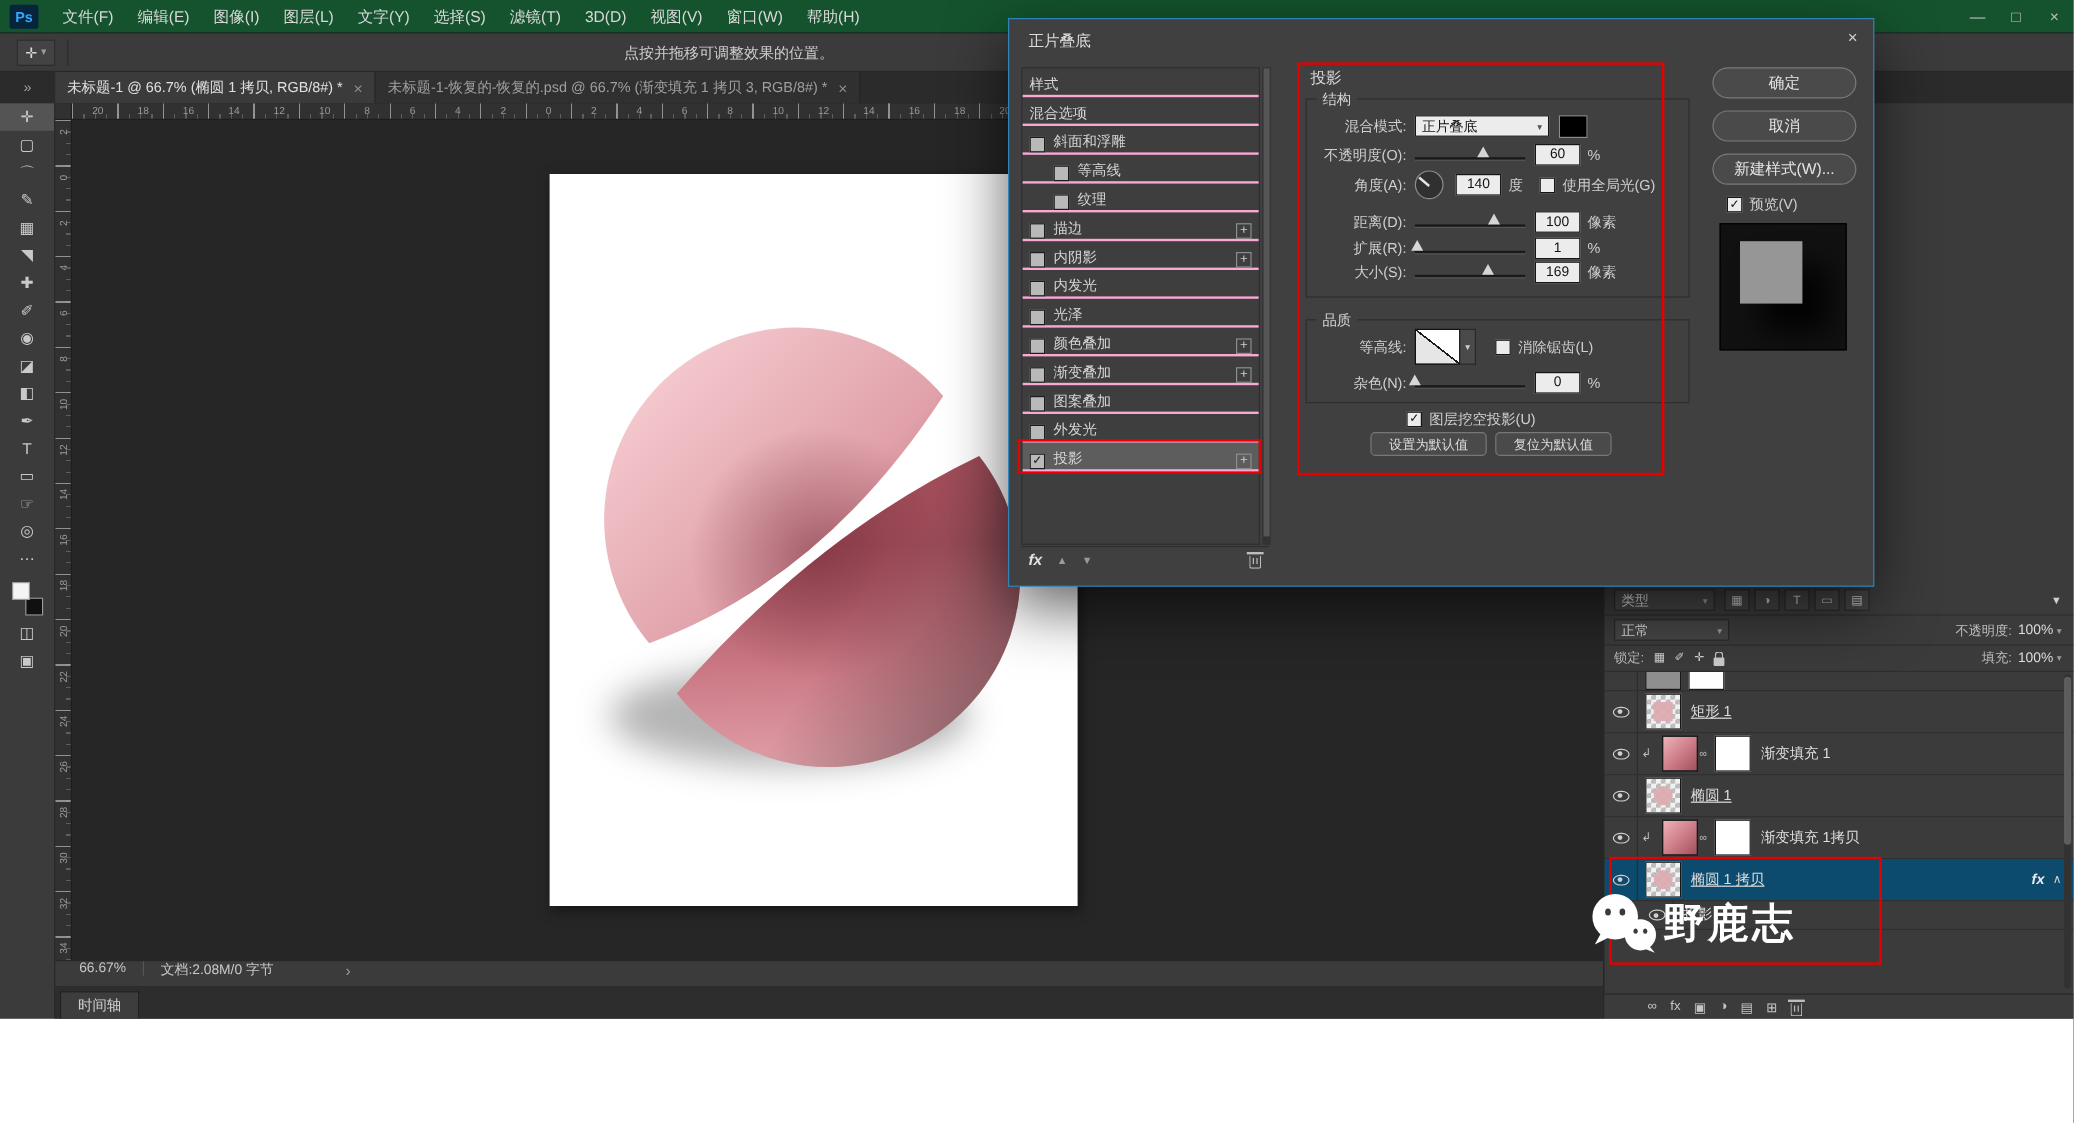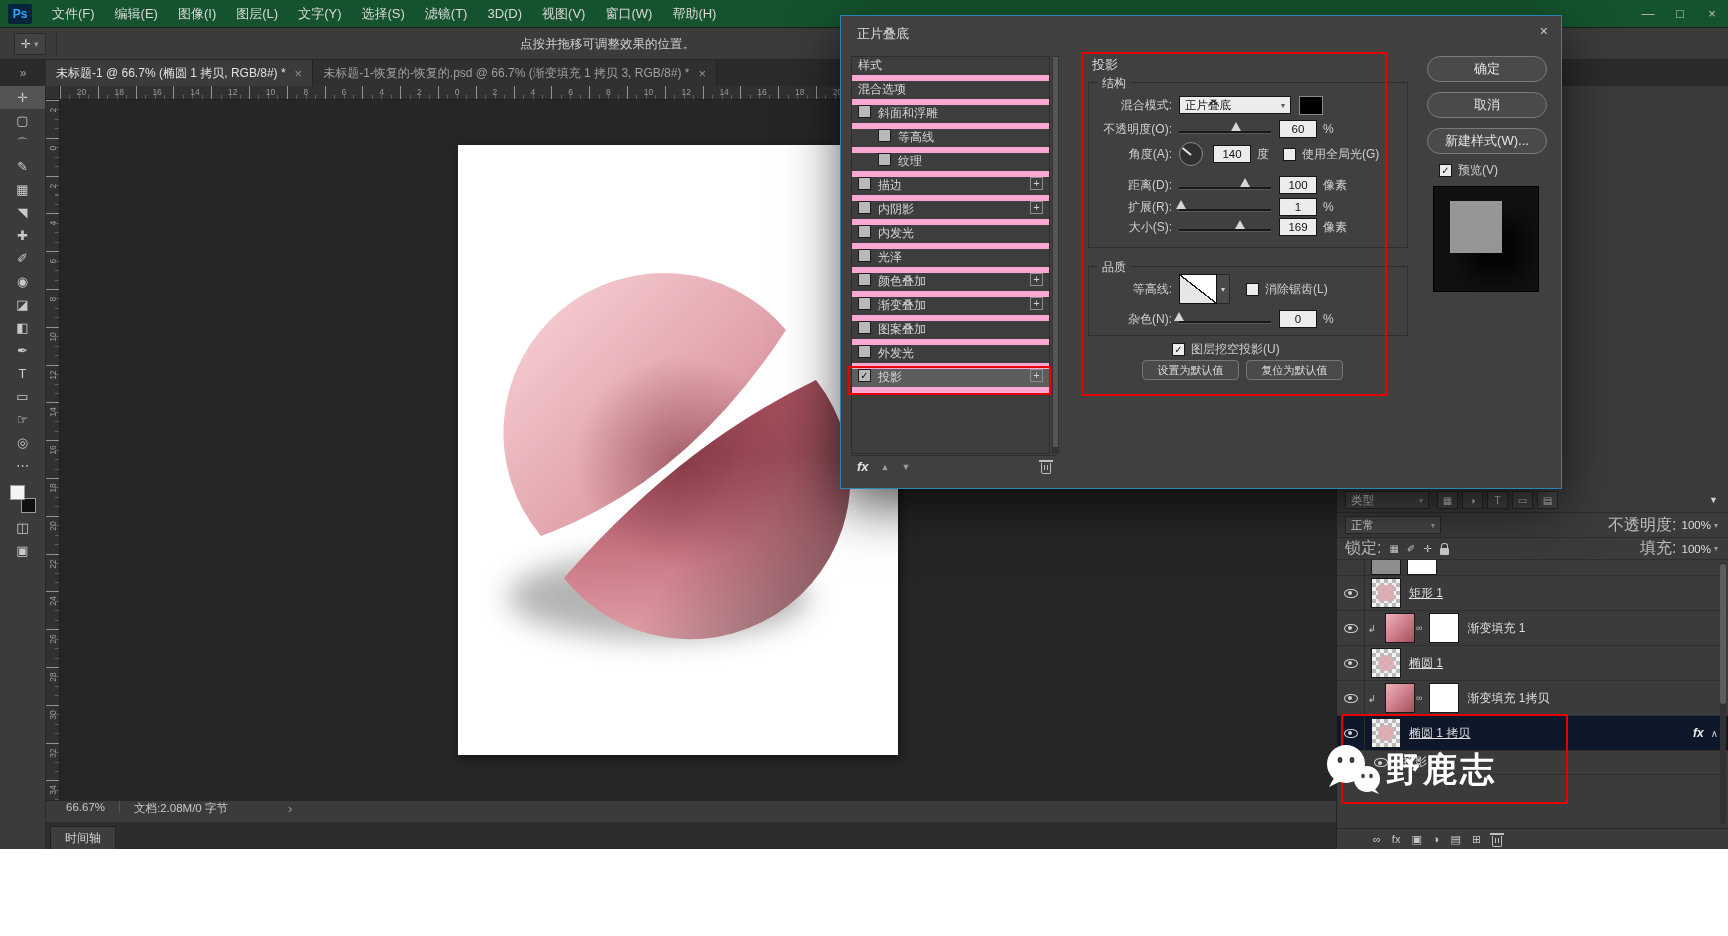--- a/index.html
+++ b/index.html
@@ -67,34 +67,34 @@
 .filterrow{top:402px;height:25px}
 .blendrow{top:427px;height:25px}
 .lockrow{top:452px;height:22px}
 .dd{height:18px;background:#464646;border:1px solid #282828;color:#dcdcdc;font-size:11.5px;display:flex;align-items:center;padding:0 5px;gap:6px}
 .dd .ddcaret{margin-left:auto;font-size:8px;color:#9a9a9a}
 .dd.fdd{width:84px}
 .dd.bdd{width:96px}
 .ficons{display:flex;gap:4px;margin-left:8px}
 .fic{width:21px;height:18px;background:#464646;border:1px solid #282828;display:flex;align-items:center;justify-content:center;font-size:10px;color:#cfcfcf}
 .funnel{margin-left:auto;color:#d0d0d0;font-size:9px}
-.plabel{font-size:16px;color:#bdbdbd;white-space:nowrap}
+.plabel{font-size:11px;color:#bdbdbd;white-space:nowrap}
 .pval{font-size:11.5px;color:#dcdcdc;margin-left:5px}
 .smallcaret{font-size:8px;color:#9a9a9a;margin-left:3px}
 .sp{flex:1}
 .licons{display:flex;gap:8px;margin-left:8px;align-items:center}
 .lic{font-size:10px;color:#cfcfcf;display:flex;align-items:center}
 .layerslist{position:absolute;left:0;top:474px;width:100%;height:268px;overflow:hidden}
 .lrow{display:flex;align-items:center;height:35px;border-bottom:1px solid #2f2f2f;position:relative}
 .lrow.partial{height:16px;overflow:hidden;align-items:flex-end}
 .lrow.partial .eyec{height:16px}
 .lrow.effect-group{height:25px}
 .lrow.effect-item{height:24px}
 .lrow.background{height:28px}
-.lrow.sel{background:#0f172a}
+.lrow.sel{background:#0c4a6e}
 .eyec{width:28px;height:100%;display:flex;align-items:center;justify-content:center;border-right:1px solid #2c2c2c;flex:none}
 .eye{position:relative;width:14px;height:9px;border:1px solid #d0d0d0;border-radius:50%/55%;display:inline-block}
 .eye::after{content:"";position:absolute;left:3.5px;top:1.5px;width:4px;height:4px;border-radius:50%;background:#d0d0d0}
 .lrow.effect-group .eyec,.lrow.effect-item .eyec{margin-left:30px}
 .clip{width:14px;text-align:center;color:#bdbdbd;font-size:10px;flex:none}
 .thumb{width:30px;height:30px;border:1px solid #181818;margin-left:6px;flex:none;position:relative}
 .lrow.partial .thumb{height:22px}
 .lrow.background .thumb{height:24px}
 .thumb.white{background:#fff}
 .thumb.solid{background:#8f8f8f}
@@ -118,21 +118,21 @@
 .lockico::before{content:"";position:absolute;left:1px;top:-5px;width:5px;height:5px;border:1.5px solid #c9c9c9;border-bottom:none;border-radius:3px 3px 0 0}
 .trashico{position:relative;display:inline-block;width:10px;height:11px;border:1px solid #bdbdbd;border-top:none;border-radius:0 0 2px 2px;margin-top:4px}
 .trashico::before{content:"";position:absolute;left:-3px;top:-3px;width:14px;height:2px;background:#bdbdbd}
 .trashico::after{content:"";position:absolute;left:2px;top:2px;width:1px;height:5px;background:#bdbdbd;box-shadow:3px 0 0 #bdbdbd}
 
 
 .dialog{position:absolute;left:841px;top:16px;width:720px;height:472px;background:#404040;z-index:30;box-shadow:0 0 0 1px #2e84b8,0 18px 50px rgba(0,0,0,.65)}
 .dtitle{position:absolute;left:16px;top:9px;font-size:13px;color:#dcdcdc}
 .dclose{position:absolute;right:13px;top:7px;color:#d0d0d0;font-size:14px}
 .lslist{position:absolute;left:10px;top:40px;width:199px;bottom:34px;border:1px solid #2e2e2e;background:#3e3e3e;overflow:hidden}
-.ls-row{height:24px;display:flex;align-items:flex-start;padding:0 6px;border-bottom:6px solid #f9a8d4;font-size:12px;color:#d6d6d6}
+.ls-row{height:24px;display:flex;align-items:flex-end;padding:0 6px;border-bottom:2px solid #f9a8d4;font-size:12px;color:#d6d6d6}
 .ls-row.ind{padding-left:26px}
 .ls-row.sel{background:#5d5d5d}
 .ls-lbl{white-space:nowrap}
 .cb{width:13px;height:13px;background:#b9b9b9;border:1px solid #1c1c1c;margin-right:7px;flex:none;display:flex;align-items:center;justify-content:center;font-size:10px;color:#111;font-weight:bold}
 .plusbox{margin-left:auto;width:13px;height:13px;border:1px solid #8d8d8d;color:#cfcfcf;font-size:11px;line-height:11px;text-align:center;flex:none}
 .lsscroll{position:absolute;left:211px;top:40px;bottom:34px;width:7px;background:#333}
 .lsscroll i{position:absolute;top:1px;left:1px;width:5px;height:98%;background:#565656;display:block}
 .lsfooter{position:absolute;left:10px;bottom:11px;height:22px;width:206px;display:flex;align-items:center;gap:12px;border-top:1px solid #2e2e2e;padding:0 6px}
 .ffx{font-style:italic;font-weight:bold;font-size:13px;color:#e2e2e2}
 .farrow{font-size:9px;color:#9a9a9a}

